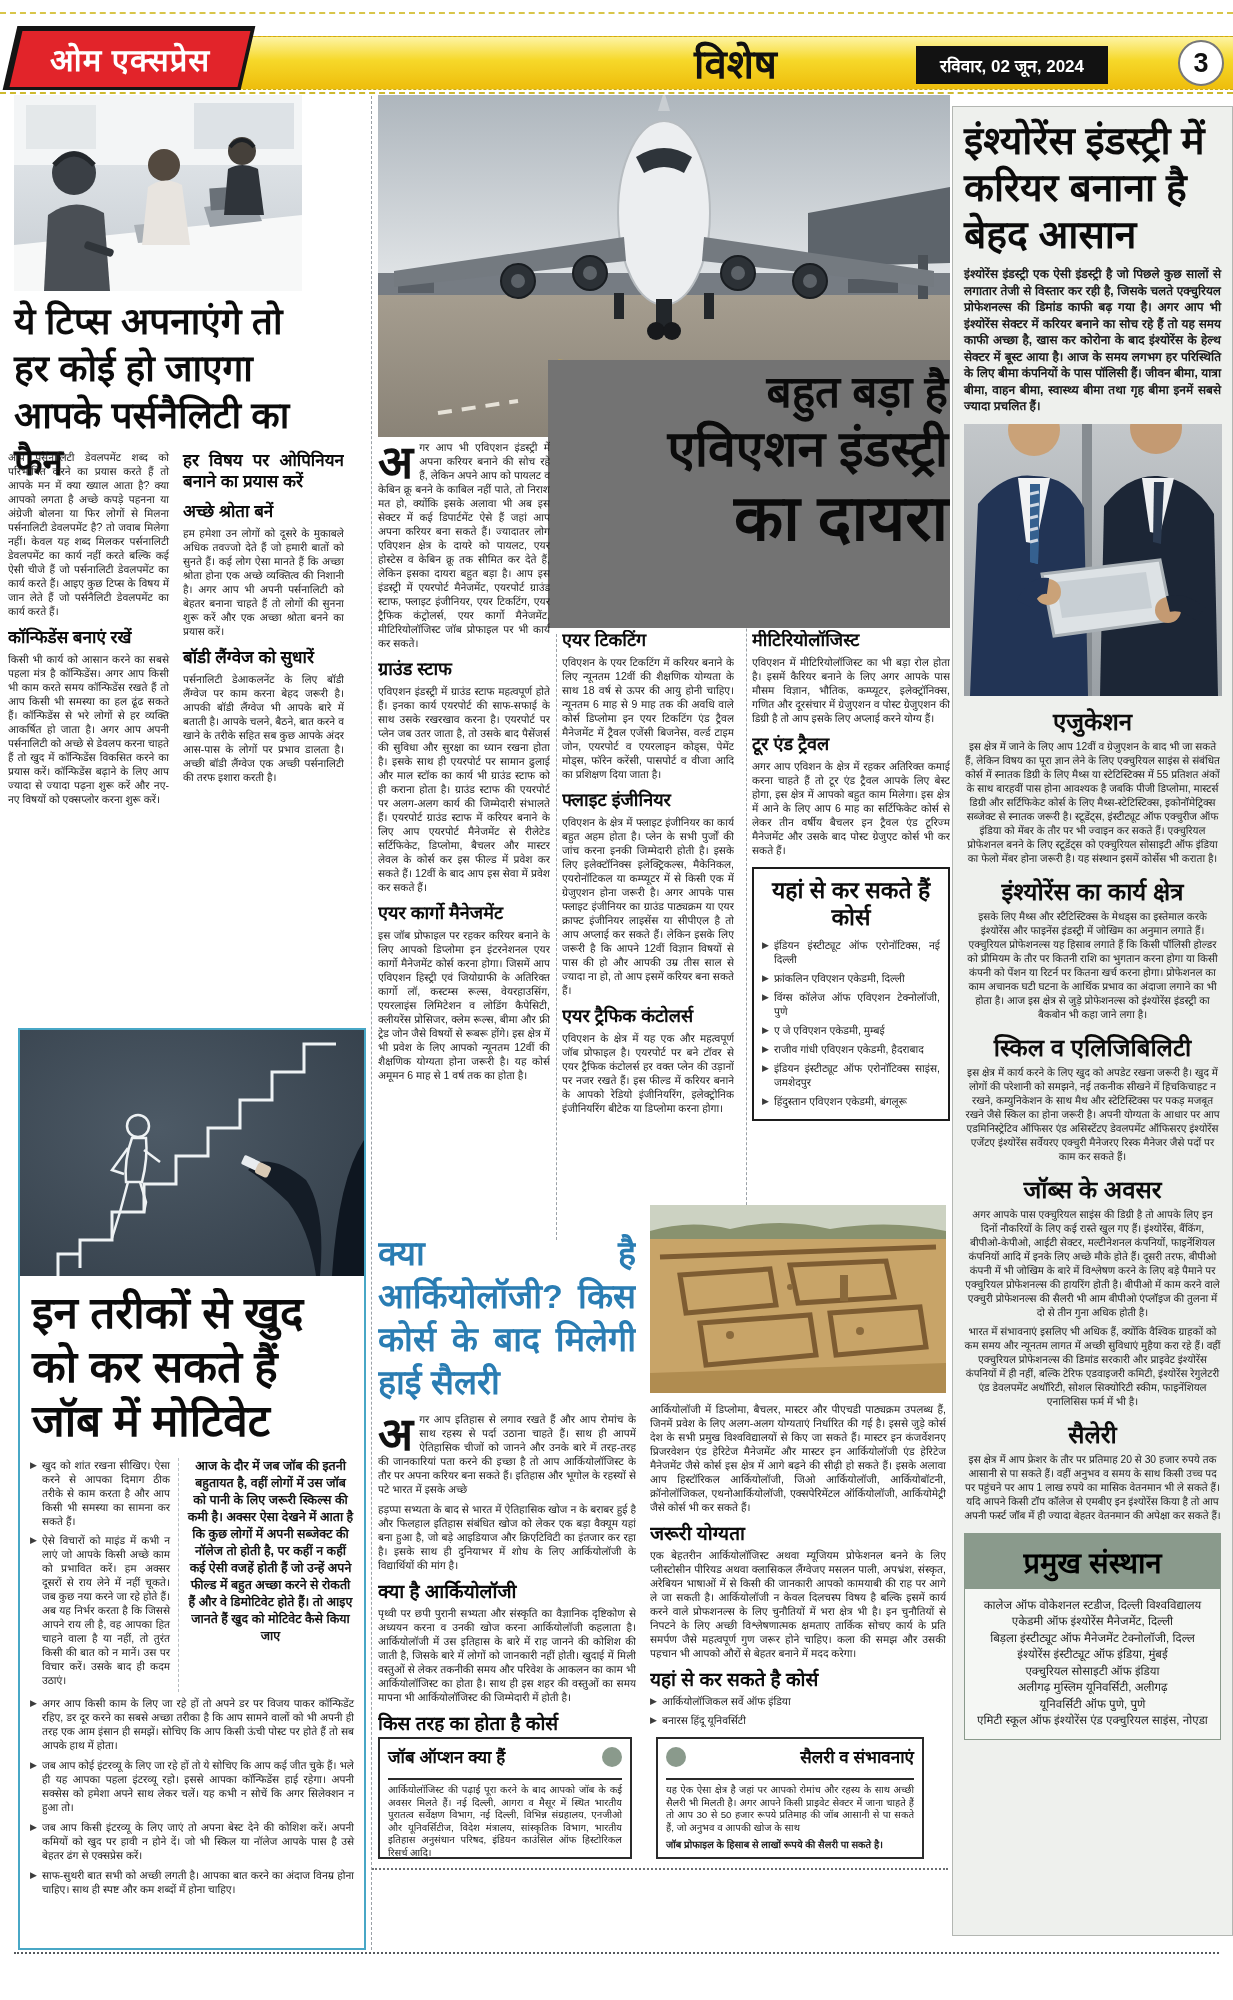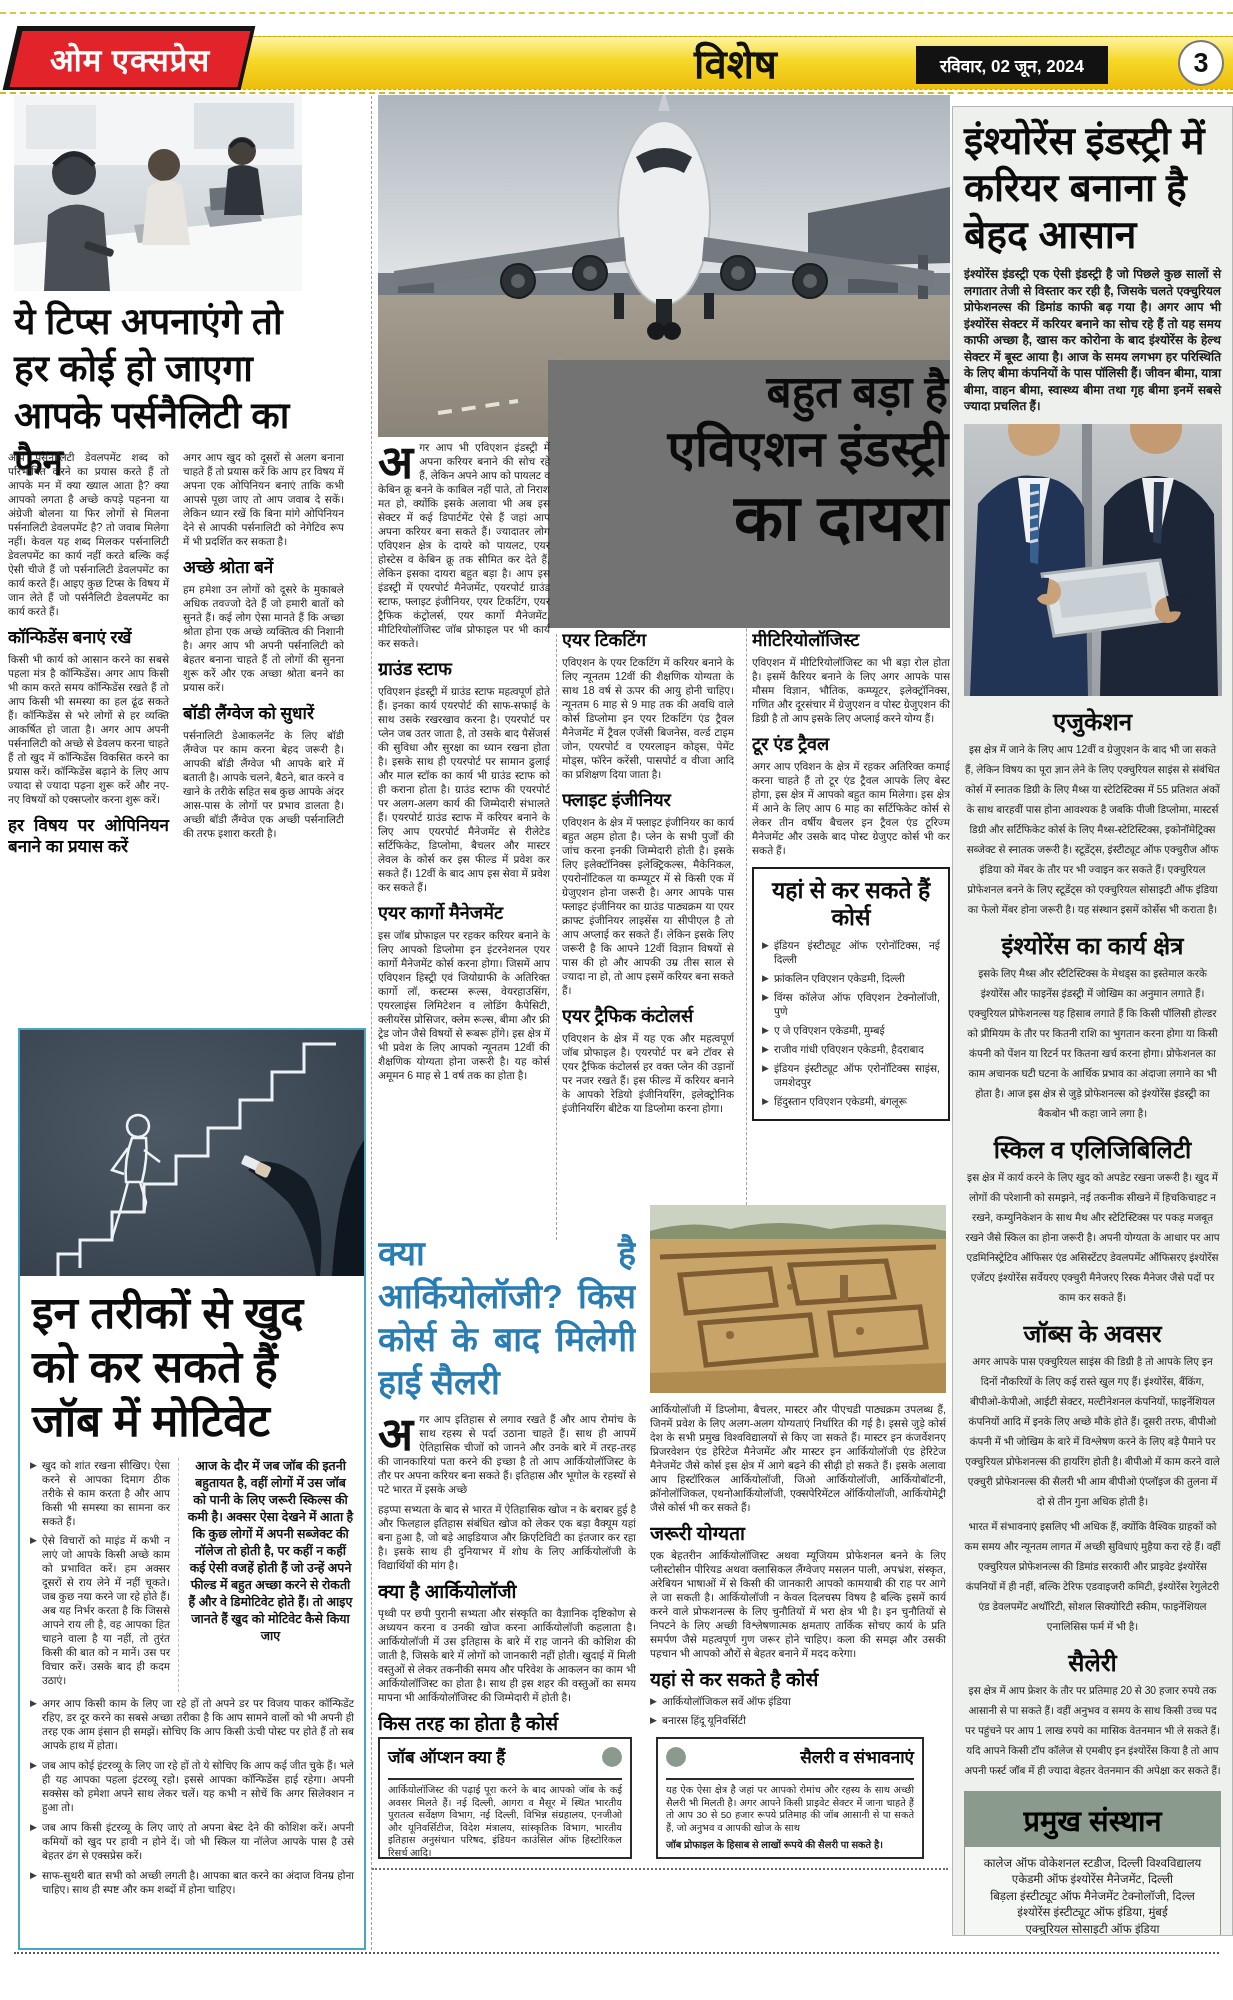--- a/index.html
+++ b/index.html
@@ -79,21 +79,21 @@
   .mini-box .body-txt { font-size:9.8px; line-height:12.5px; }
   .salary-last { margin-top:5px; font-weight:bold; }
 
   
   .ins-panel { left:952px; top:106px; width:281px; height:1830px; background:#eef0ed; border:1px solid #b3b6b2;
                padding:10px 11px; overflow:hidden; }
   .ins-head { font-size:39px; line-height:47px; font-weight:bold; color:#0b0b0b; margin-bottom:8px; }
   .ins-intro { font-size:12px; line-height:16.5px; font-weight:bold; text-align:justify; color:#191919; }
   .ins-photo { width:258px; height:272px; margin:9px 0 6px; display:block; }
   .ins-sec-head { text-align:center; font-size:24px; font-weight:bold; color:#0d0d0d; margin:8px 0 3px; }
-  .ins-sec-body { font-size:10.3px; line-height:20px; text-align:center; color:#222; }
+  .ins-sec-body { font-size:10.3px; line-height:14px; text-align:center; color:#222; }
   .inst-box { margin-top:10px; border:1px solid #8a9a8c; }
   .inst-head { background:#8a9a8c; color:#000000; text-align:center; font-size:29px; font-weight:bold; padding:8px 0; }
   .inst-body { background:#f5f7f4; padding:8px 4px 10px; }
   .inst-line { text-align:center; font-size:11.6px; line-height:16.5px; color:#1d1d1d; }
 
   .footer-dot { left:14px; top:1952px; width:1205px; border-top:2px dotted #565a5e; }
 </style>
 </head>
 <body>
 
@@ -150,21 +150,20 @@
     <rect x="70" y="150" width="30" height="8" rx="3" fill="#30353a" transform="rotate(18 85 154)"></rect>
   </svg>
 
   <div class="abs pers-head">ये टिप्स अपनाएंगे तो हर कोई हो जाएगा आपके पर्सनैलिटी का फैन</div>
 
   <div class="abs pers-cols body-txt">
     <p>आप पर्सनालिटी डेवलपमेंट शब्द को परिभाषित करने का प्रयास करते हैं तो आपके मन में क्या ख्याल आता है? क्या आपको लगता है अच्छे कपड़े पहनना या अंग्रेजी बोलना या फिर लोगों से मिलना पर्सनालिटी डेवलपमेंट है? तो जवाब मिलेगा नहीं। केवल यह शब्द मिलकर पर्सनालिटी डेवलपमेंट का कार्य नहीं करते बल्कि कई ऐसी चीजे हैं जो पर्सनालिटी डेवलपमेंट का कार्य करते हैं। आइए कुछ टिप्स के विषय में जान लेते हैं जो पर्सनैलिटी डेवलपमेंट का कार्य करते हैं।</p>
     <div class="sub">कॉन्फिडेंस बनाएं रखें</div>
     <p>किसी भी कार्य को आसान करने का सबसे पहला मंत्र है कॉन्फिडेंस। अगर आप किसी भी काम करते समय कॉन्फिडेंस रखते हैं तो आप किसी भी समस्या का हल ढूंढ सकते हैं। कॉन्फिडेंस से भरे लोगों से हर व्यक्ति आकर्षित हो जाता है। अगर आप अपनी पर्सनालिटी को अच्छे से डेवलप करना चाहते हैं तो खुद में कॉन्फिडेंस विकसित करने का प्रयास करें। कॉन्फिडेंस बढ़ाने के लिए आप ज्यादा से ज्यादा पढ़ना शुरू करें और नए-नए विषयों को एक्सप्लोर करना शुरू करें।</p>
     <div class="sub">हर विषय पर ओपिनियन बनाने का प्रयास करें</div>
-    <p>अगर आप खुद को दूसरों से अलग बनाना चाहते हैं तो प्रयास करें कि आप हर विषय में अपना एक ओपिनियन बनाएं ताकि कभी आपसे पूछा जाए तो आप जवाब दे सकें। लेकिन ध्यान रखें कि बिना मांगे ओपिनियन देने से आपकी पर्सनालिटी को नेगेटिव रूप में भी प्रदर्शित कर सकता है।</p>
     <div class="sub">अच्छे श्रोता बनें</div>
     <p>हम हमेशा उन लोगों को दूसरे के मुकाबले अधिक तवज्जो देते हैं जो हमारी बातों को सुनते हैं। कई लोग ऐसा मानते हैं कि अच्छा श्रोता होना एक अच्छे व्यक्तित्व की निशानी है। अगर आप भी अपनी पर्सनालिटी को बेहतर बनाना चाहते हैं तो लोगों की सुनना शुरू करें और एक अच्छा श्रोता बनने का प्रयास करें।</p>
     <div class="sub">बॉडी लैंग्वेज को सुधारें</div>
     <p>पर्सनालिटी डेआकलनेंट के लिए बॉडी लैंग्वेज पर काम करना बेहद जरूरी है। आपकी बॉडी लैंग्वेज भी आपके बारे में बताती है। आपके चलने, बैठने, बात करने व खाने के तरीके सहित सब कुछ आपके अंदर आस-पास के लोगों पर प्रभाव डालता है। अच्छी बॉडी लैंग्वेज एक अच्छी पर्सनालिटी की तरफ इशारा करती है।</p>
   </div>
 
   <div class="abs motiv-box">
     <svg class="motiv-photo" viewBox="0 0 344 246">
       <defs>
         <radialGradient id="chalk" cx="0.4" cy="0.4" r="0.9">

